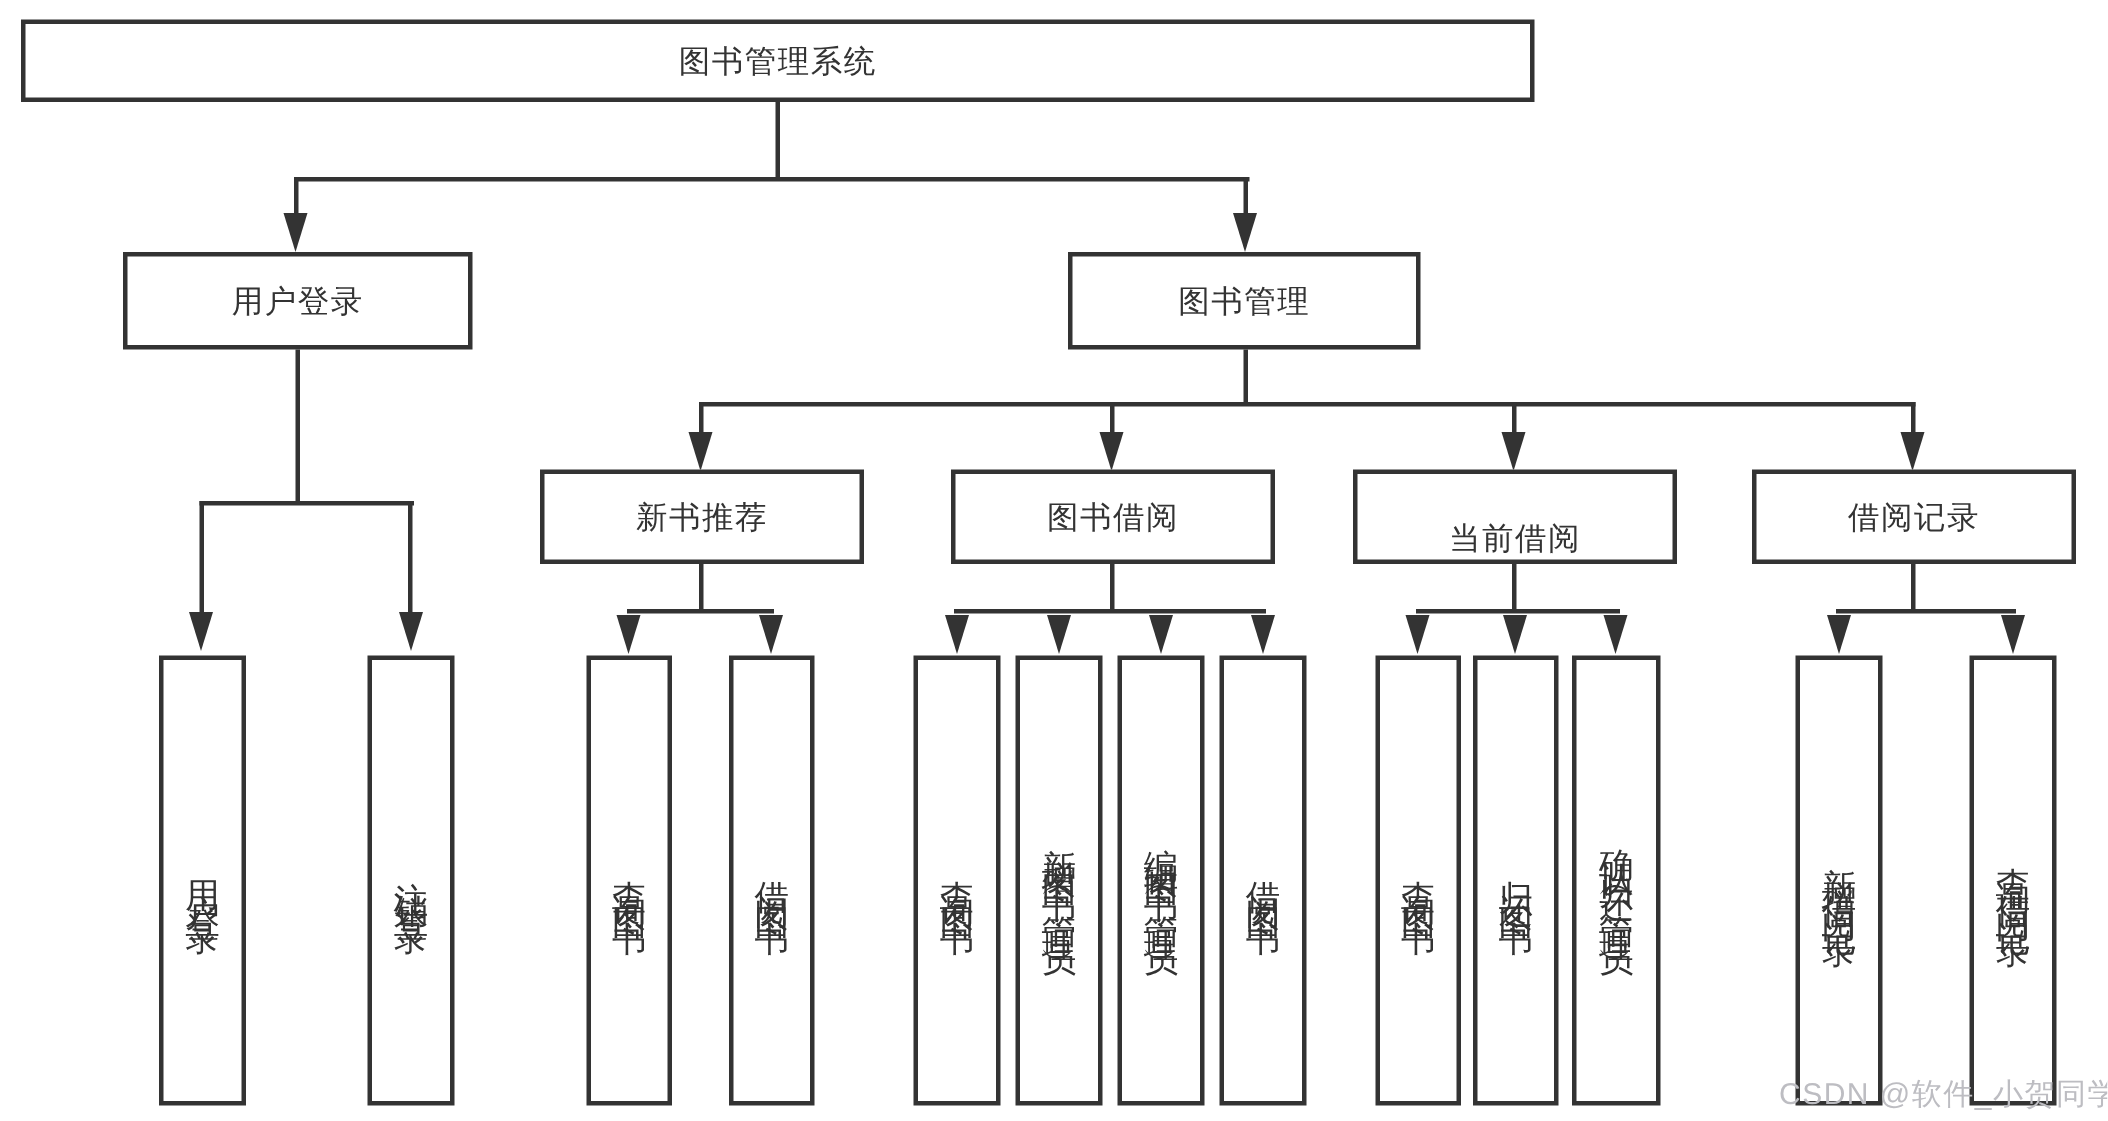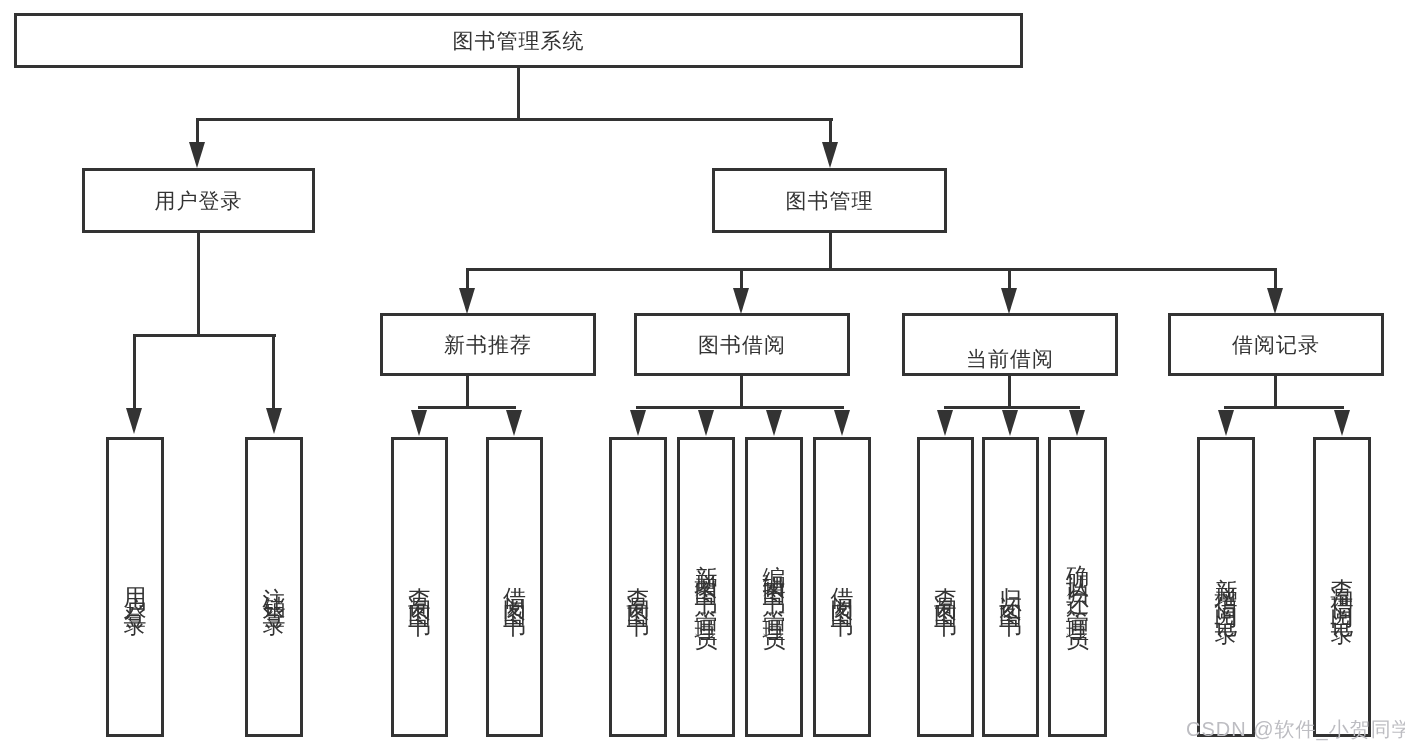--- a/index.html
+++ b/index.html
@@ -105,21 +105,21 @@
   <div class="line" style="left:466px; top:268px; width:811px; height:3px;"></div>
   <div class="line" style="left:466px; top:268px; width:3px; height:24px;"></div>
   <div class="line" style="left:740px; top:268px; width:3px; height:24px;"></div>
   <div class="line" style="left:1008px; top:268px; width:3px; height:24px;"></div>
   <div class="line" style="left:1274px; top:268px; width:3px; height:24px;"></div>
   <div class="arr" style="left:459px; top:288px;"></div>
   <div class="arr" style="left:733px; top:288px;"></div>
   <div class="arr" style="left:1001px; top:288px;"></div>
   <div class="arr" style="left:1267px; top:288px;"></div>
 
-  <div class="box" style="left:380px; top:313px; width:216px; height:63px;">
+  <div class="box" style="left:360px; top:313px; width:216px; height:63px;">
     <span>新书推荐</span>
   </div>
   <div class="box" style="left:634px; top:313px; width:216px; height:63px;">
     <span>图书借阅</span>
   </div>
   <div class="box" style="left:902px; top:313px; width:216px; height:63px;align-items:flex-end;">
     <span>当前借阅</span>
   </div>
   <div class="box" style="left:1168px; top:313px; width:216px; height:63px;">
     <span>借阅记录</span>

